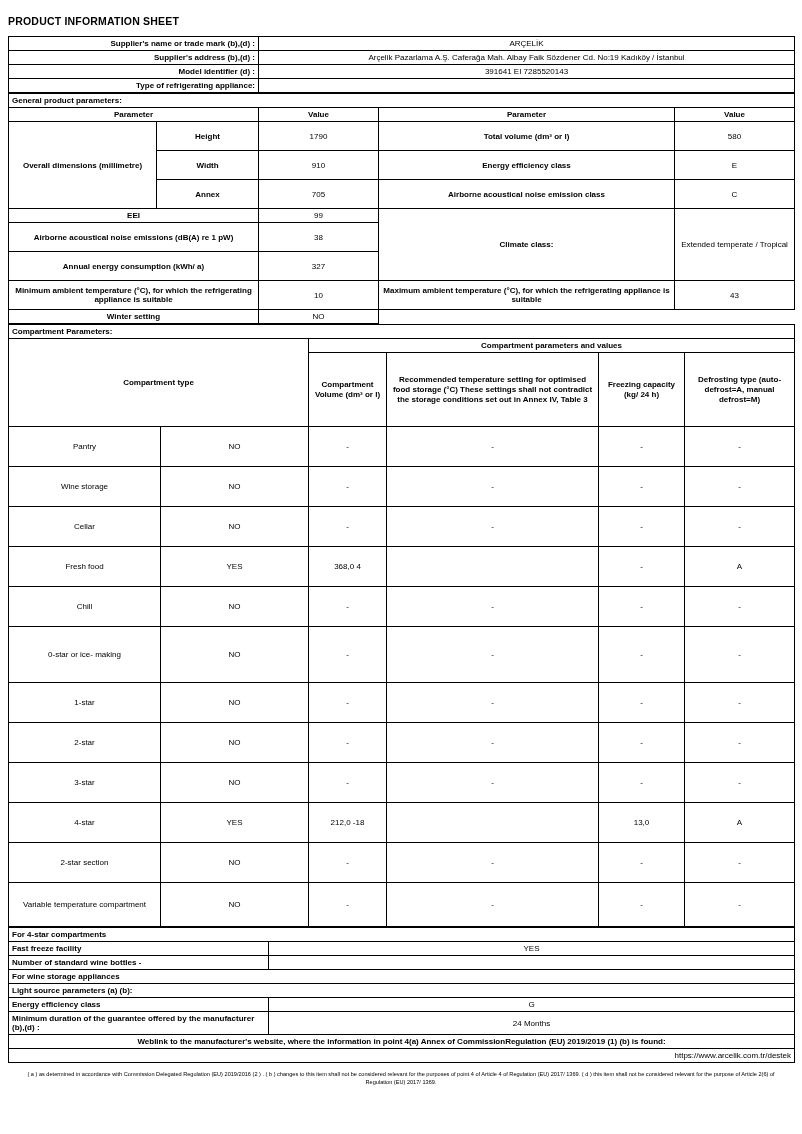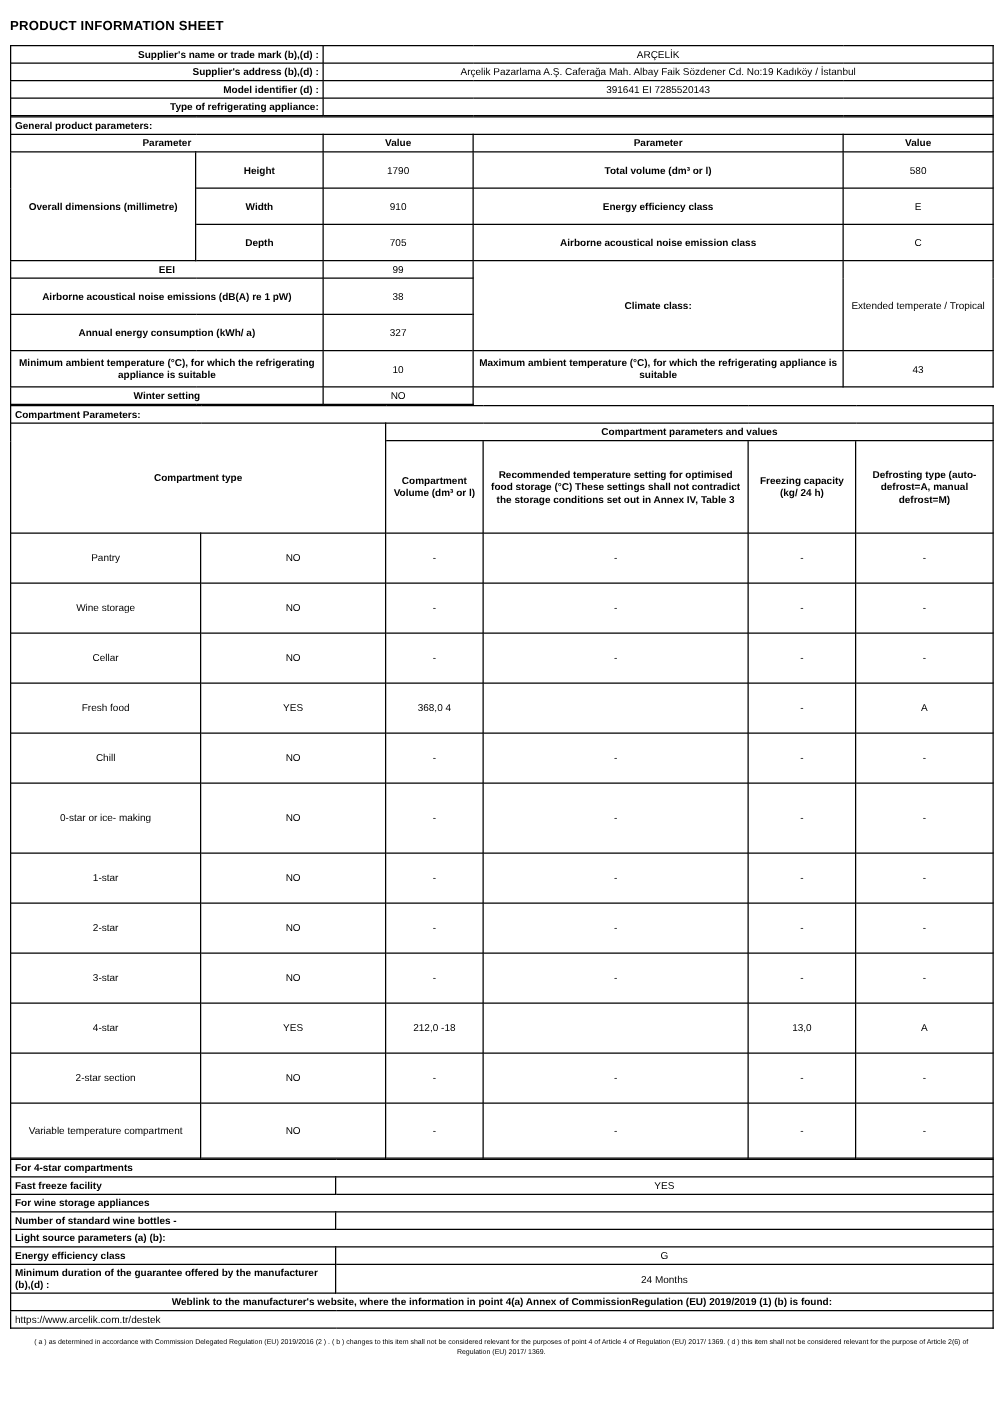--- a/index.html
+++ b/index.html
@@ -54,21 +54,21 @@
   .bigtext { font-size: 11.5px; text-align: center; line-height: 1.25; }
   .mid { font-size: 8.5px; }
   .footnote {
     font-size: 5.6px;
     text-align: center;
     line-height: 1.5;
     margin-top: 7px;
     padding: 0 14px;
   }
   .weblink-row { font-size: 8px; font-weight: bold; text-align: center; padding: 7px 4px; }
-  .url-row { font-size: 8px; text-align: left; padding: 7px 4px; }
+  .url-row { font-size: 8px; text-align: right; padding: 7px 4px; }
   .comp-head { font-weight: bold; font-size: 7.5px; text-align: center; line-height: 1.25; }
   .rowh { height: 29px; }
   .rowh2 { height: 40px; }
 </style>
 </head>
 <body>
 
 <div class="page">
 
   <div class="doc-title">PRODUCT INFORMATION SHEET</div>
@@ -125,21 +125,21 @@
         <td class="hdr">Total volume (dm³ or l)</td>
         <td class="c">580</td>
       </tr>
       <tr class="rowh">
         <td class="hdr">Width</td>
         <td class="c">910</td>
         <td class="hdr">Energy efficiency class</td>
         <td class="c">E</td>
       </tr>
       <tr class="rowh">
-        <td class="hdr">Depth</td>
+        <td class="hdr">Annex</td>
         <td class="c">705</td>
         <td class="hdr">Airborne acoustical noise emission class</td>
         <td class="c mid">C</td>
       </tr>
       <tr>
         <td class="hdr" colspan="2">EEI</td>
         <td class="c">99</td>
         <td class="hdr" rowspan="3">Climate class:</td>
         <td class="bigtext" rowspan="3">Extended temperate / Tropical</td>
       </tr>
@@ -296,27 +296,27 @@
     </colgroup>
     <tbody>
       <tr>
         <td class="sec" colspan="2">For 4-star compartments</td>
       </tr>
       <tr>
         <td class="sec">Fast freeze facility</td>
         <td class="c">YES</td>
       </tr>
       <tr>
-        <td class="sec" colspan="2">For wine storage appliances</td>
-      </tr>
-      <tr>
         <td class="sec">Number of standard wine bottles -</td>
         <td class="c"></td>
       </tr>
       <tr>
+        <td class="sec" colspan="2">For wine storage appliances</td>
+      </tr>
+      <tr>
         <td class="sec" colspan="2">Light source parameters (a) (b):</td>
       </tr>
       <tr>
         <td class="sec">Energy efficiency class</td>
         <td class="c">G</td>
       </tr>
       <tr>
         <td class="sec">Minimum duration of the guarantee offered by the manufacturer (b),(d) :</td>
         <td class="c">24 Months</td>
       </tr>

